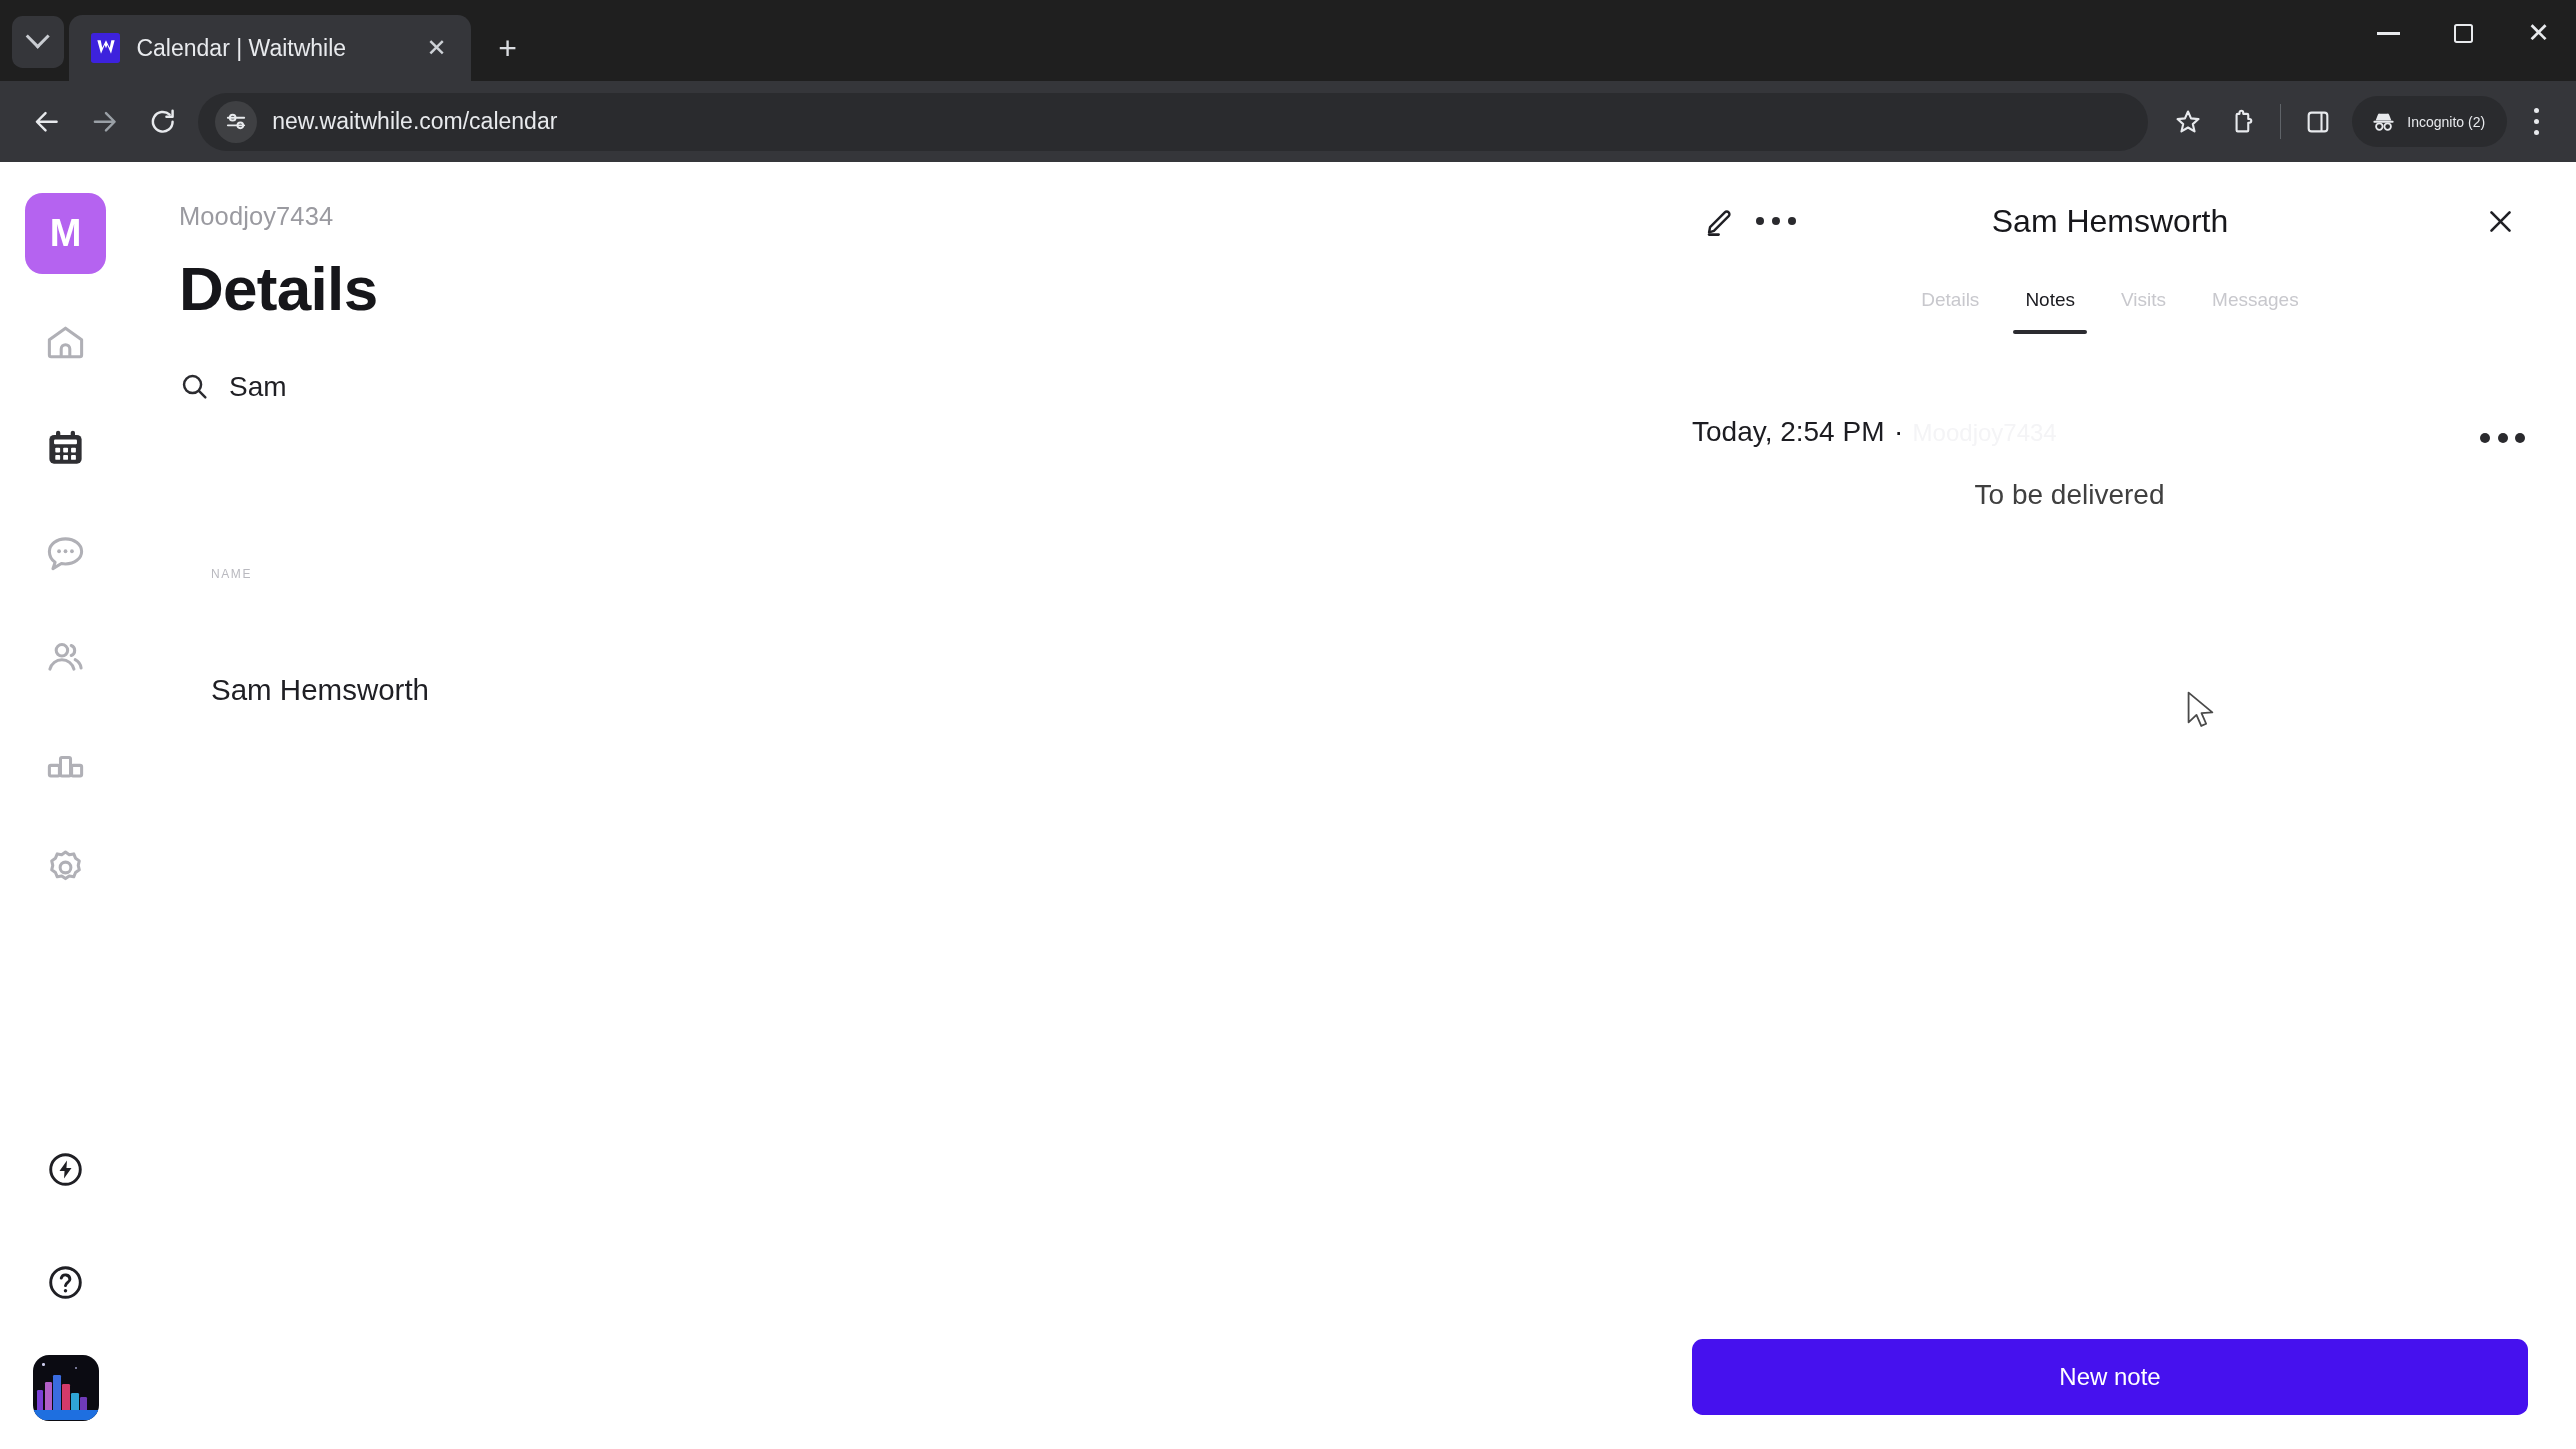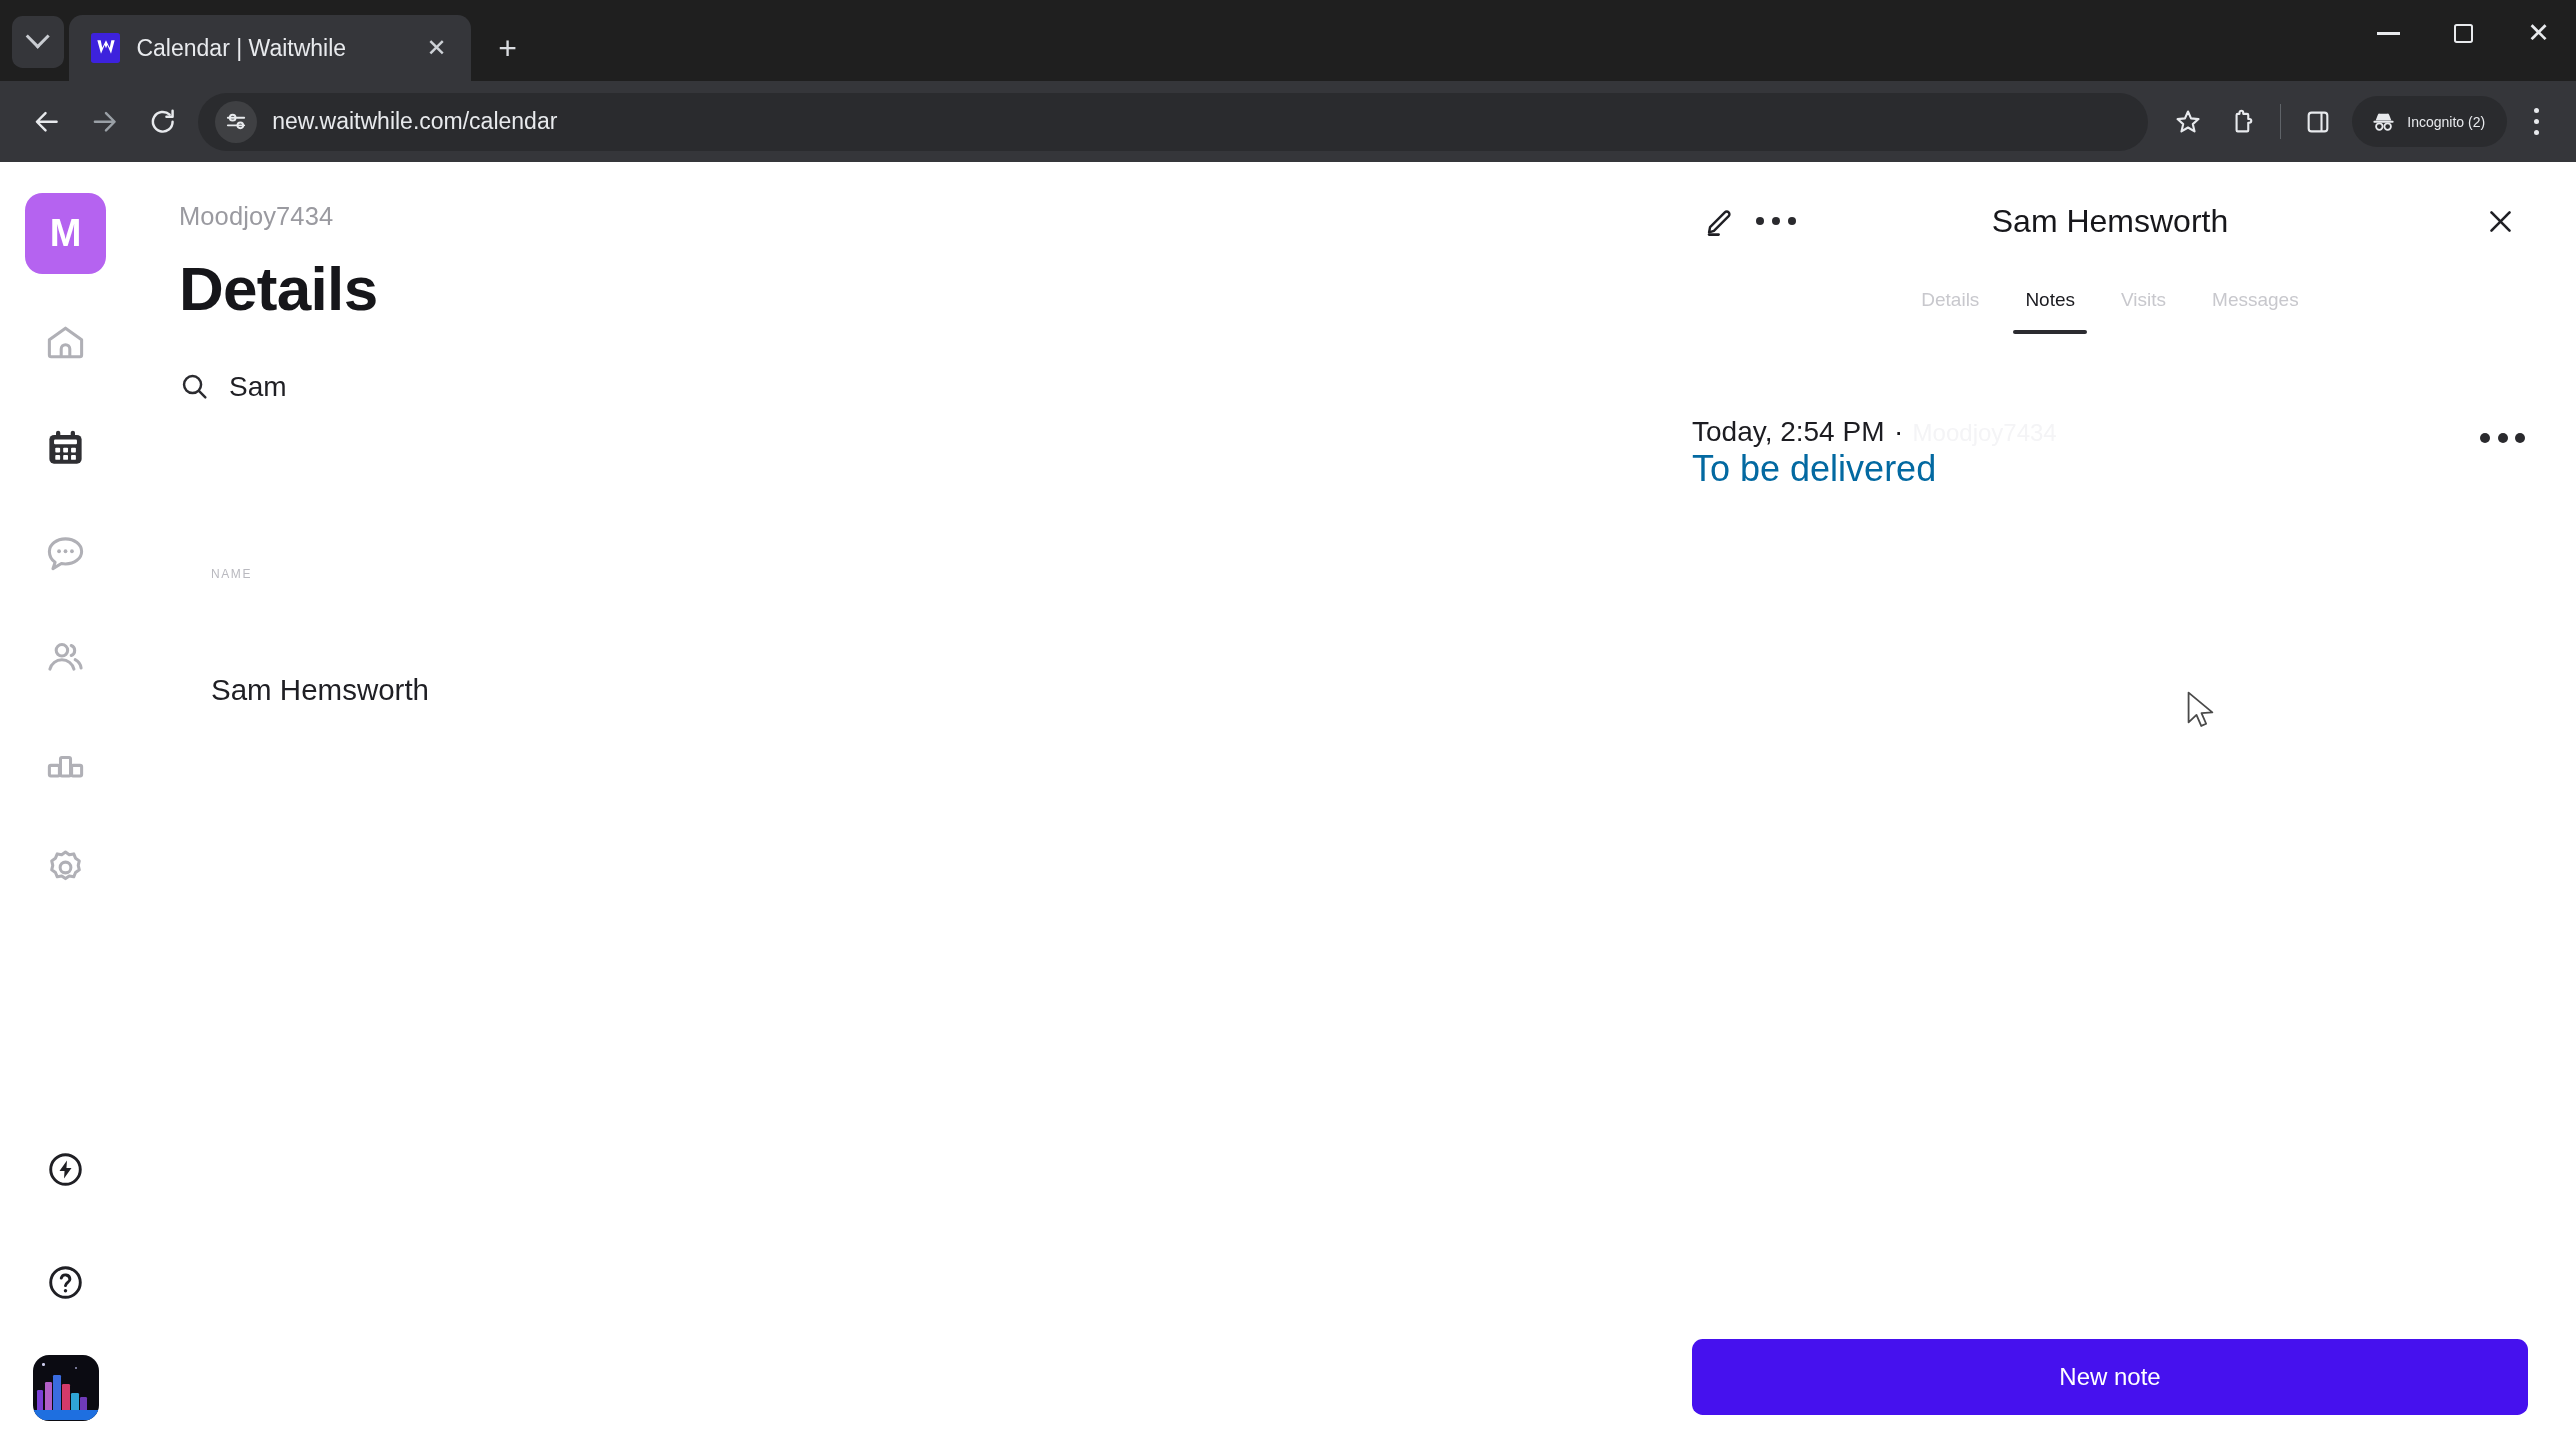--- a/index.html
+++ b/index.html
@@ -296,35 +296,37 @@
     left: 10.7px; right: 10.7px; bottom: 0;
     height: 4px;
     background: #2b2b30;
     border-radius: 2px;
   }
 
   .notes-list { margin-top: 82px; }
   .note {
     position: relative;
     padding-right: 81px;
+    text-align: center;
   }
   .note-meta {
     font-size: 28px;
     color: #1c1c21;
     display: flex;
     align-items: baseline;
     gap: 9.4px;
   }
   .note-author {
     font-size: 24px;
     color: #f4f4f6;
   }
   .note-body {
-    font-size: 36px;
-    color: #0369a1;
+    margin-top: 31px;
+    font-size: 28px;
+    color: #404040;
   }
   .note-kebab {
     position: absolute;
     right: 0; top: 2.7px;
     width: 51px; height: 38px;
     display: flex; align-items: center; justify-content: center;
   }
   .note-kebab i { width: 10px; height: 10px; border-radius: 50%; background: #2a2a2e; display: block; }
 
   .panel-footer {

